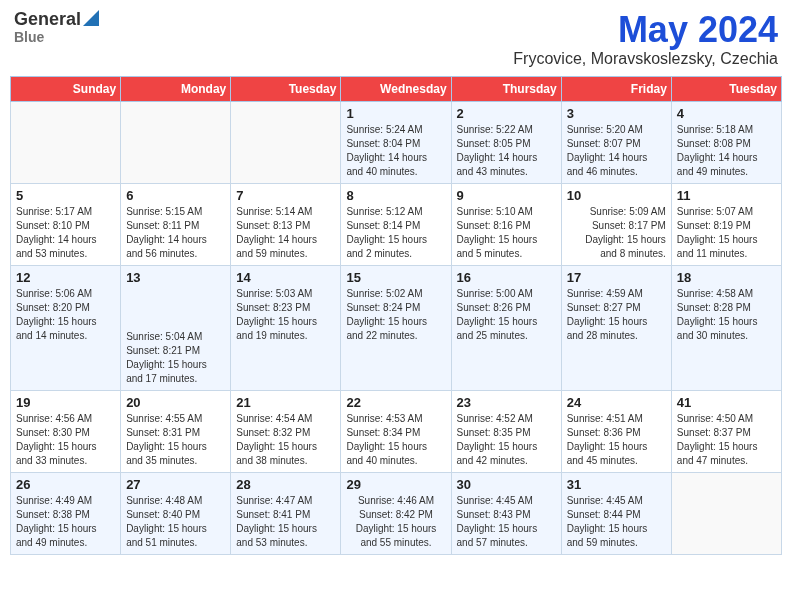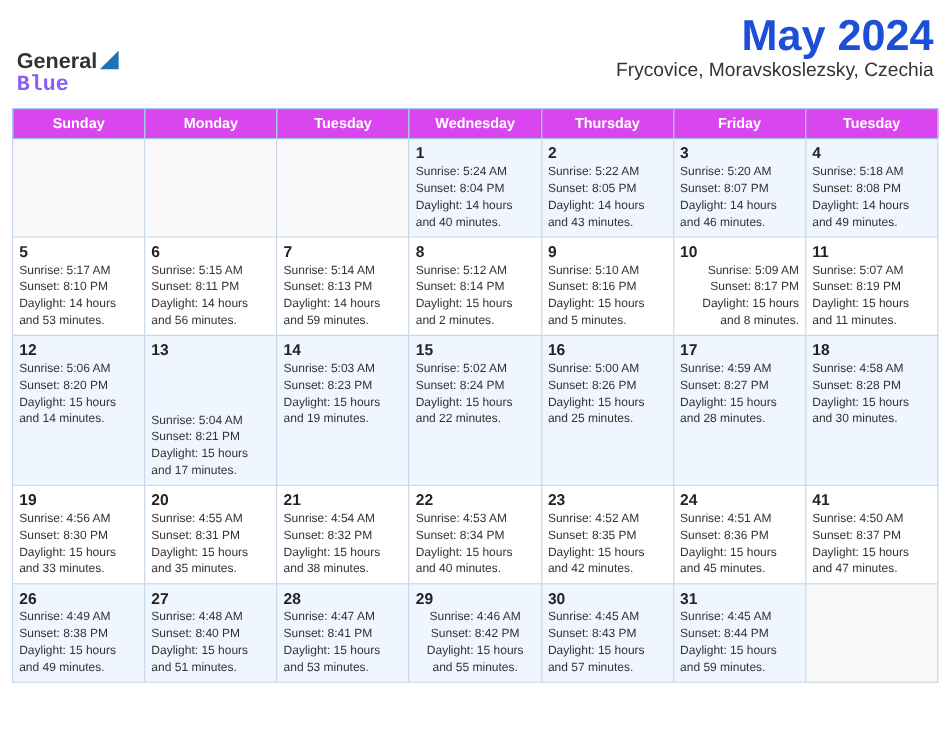--- a/index.html
+++ b/index.html
@@ -22,55 +22,53 @@
       flex-direction: column;
       align-items: flex-start;
       line-height: 1.1;
     }
     .logo-general {
       font-size: 18px;
       font-weight: bold;
       color: #333;
     }
     .logo-blue {
-      font-size: 18px;
-      font-weight: bold;
-      color: #8b5cf6;
-      font-family: Liberation Mono, monospace;
+      font-size: 14px;
+      font-weight: bold;
+      color: #737373;
     }
     .logo-row {
       display: flex;
       align-items: center;
-      margin-top: 32px;
     }
     .title-block {
       text-align: right;
     }
     .cal-title {
       font-size: 36px;
       font-weight: bold;
       color: #1d4ed8;
       line-height: 1.1;
     }
     .cal-subtitle {
       font-size: 16px;
       color: #333;
     }
     table {
       width: 100%;
       border-collapse: collapse;
       table-layout: fixed;
     }
     thead tr th {
-      background-color: #d946ef;
+      background-color: #ef4444;
       color: #fff;
       font-size: 12px;
       font-weight: bold;
       padding: 5px 4px;
-      text-align: center;
+      text-align: right;
       border: 1px solid #aac8e8;
     }
     tbody tr td {
       border: 1px solid #c8d8e8;
       vertical-align: top;
       padding: 4px 5px;
       font-size: 10.5px;
       color: #222;
       height: 80px;
       width: 113px;

